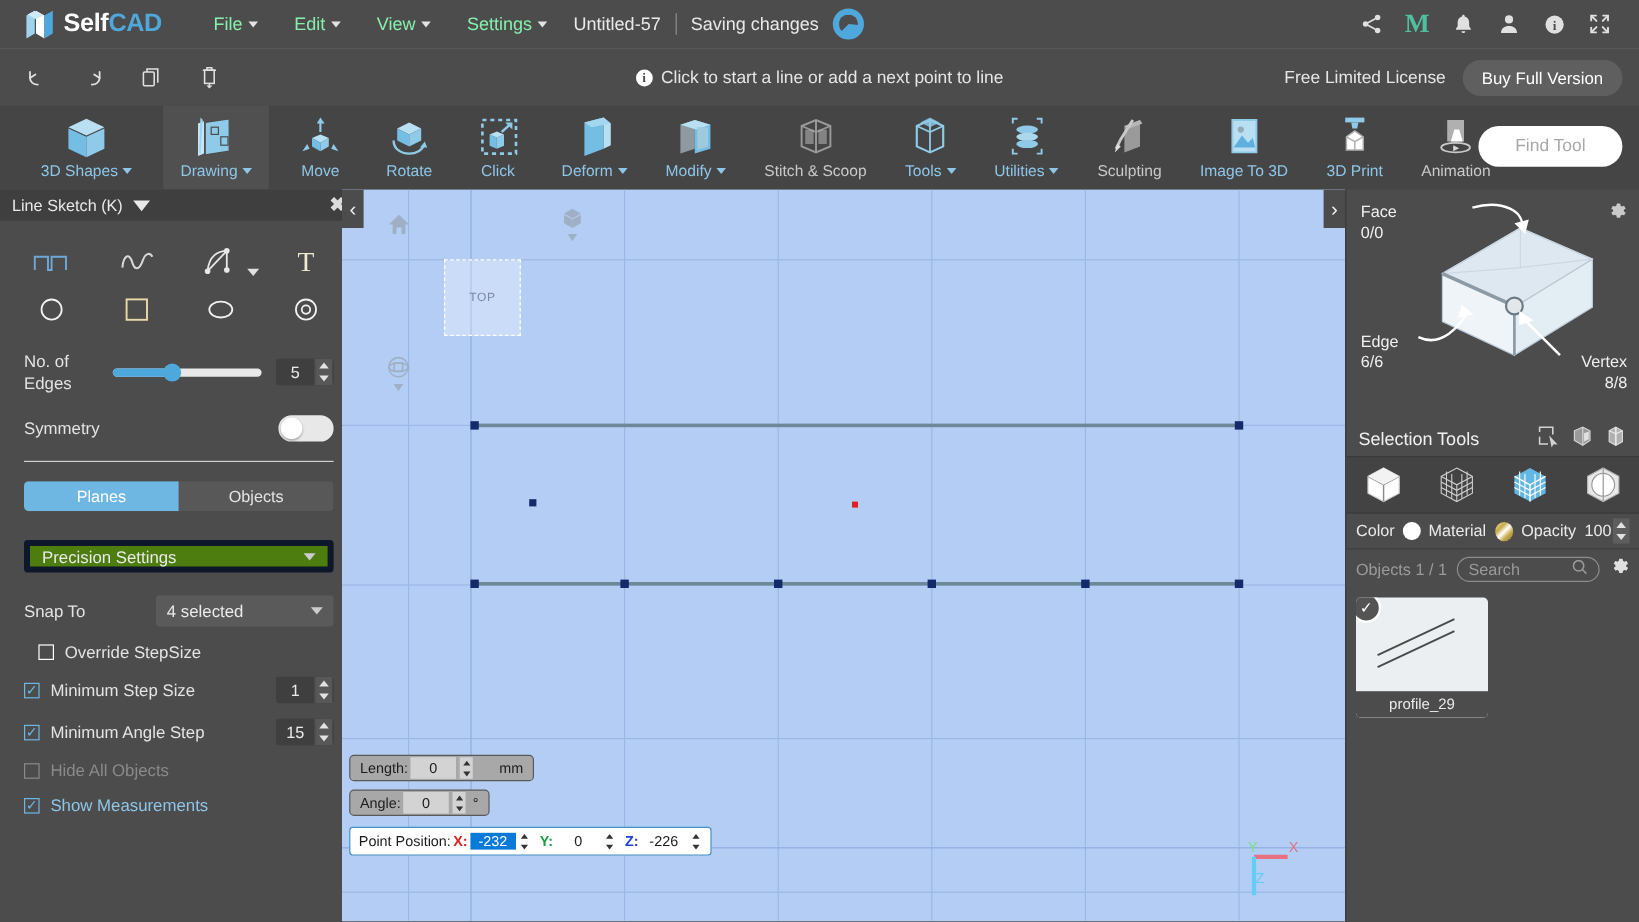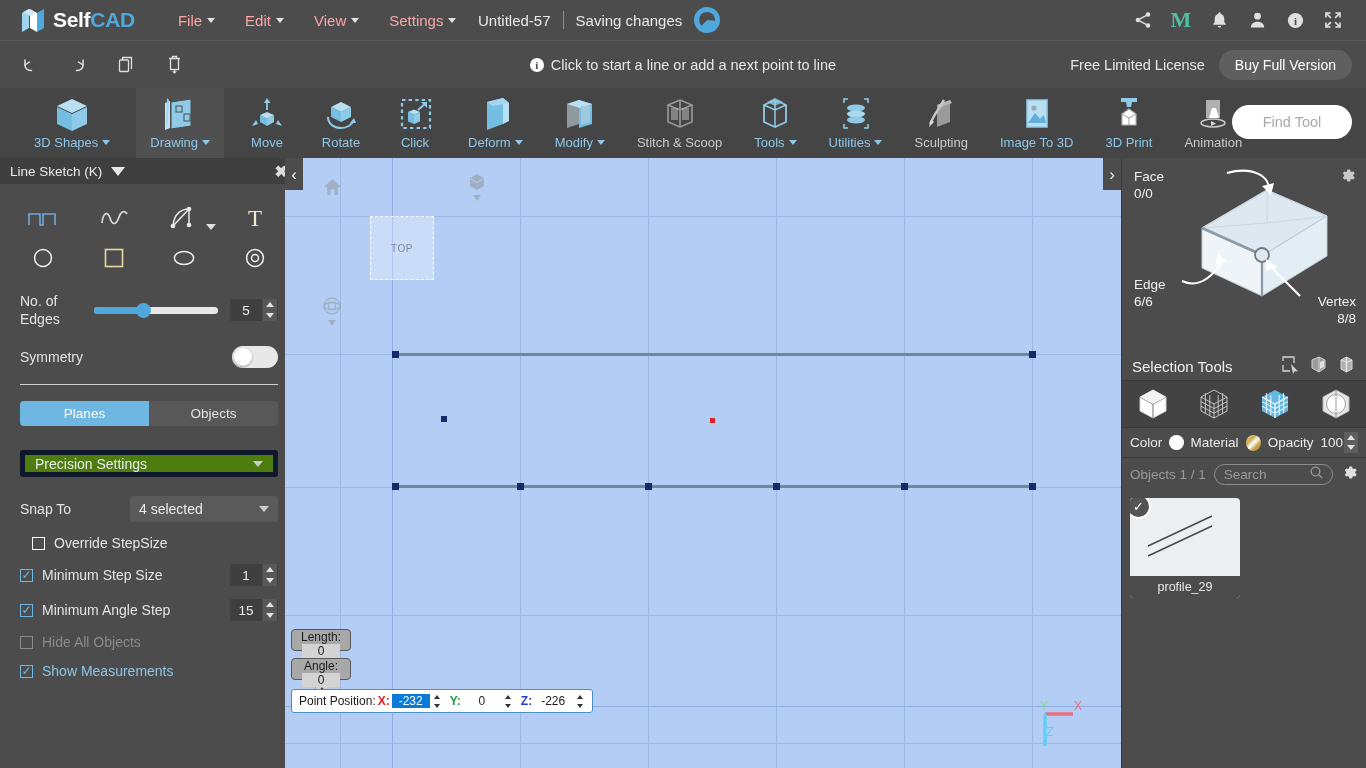--- a/index.html
+++ b/index.html
@@ -17,21 +17,21 @@
     position: absolute; left: 0; top: 0; width: 1366px; height: 40px;
     background: #4c4c4c; display: flex; align-items: center;
   }
   .logo-wrap { display: flex; align-items: center; margin-left: 20px; }
   .logo-mark { width: 26px; height: 27px; position: relative; margin-right: 7px; }
   .logo-text { font-size: 21px; font-weight: bold; letter-spacing: -0.3px; }
   .logo-self { color: #ffffff; }
   .logo-cad { color: #4fa8dc; }
   .menu-items { display: flex; align-items: center; margin-left: 28px; }
   .menu-item {
-    color: #fca5a5; font-size: 15px; padding: 8px 15px; cursor: pointer;
+    color: #86efac; font-size: 15px; padding: 8px 15px; cursor: pointer;
     display: flex; align-items: center; gap: 5px; white-space: nowrap;
   }
   .caret-d {
     width: 0; height: 0; border-left: 4px solid transparent;
     border-right: 4px solid transparent; border-top: 5px solid #e3e3e3;
     display: inline-block;
   }
   .title-zone {
     position: absolute; left: 478px; top: 0; height: 40px;
     display: flex; align-items: center; gap: 0px;
@@ -241,21 +241,20 @@
     position:absolute; width:7px; height:7px; background:#132a6b; z-index:6; cursor:pointer;
   }
   .sk-pt-red { position:absolute; width:5px; height:5px; background:#e02020; z-index:6; }
   .axis-gizmo { position:absolute; right:28px; bottom:8px; width:60px; height:60px; z-index:7; }
 
   
   .meas-box {
     position:absolute; background:#a8a8a8; border:1px solid #595959; border-radius:4px;
     height:22px; display:flex; align-items:center; padding:0 8px; z-index:8; font-size:12px;
     color:#1c1c1c;
-    flex-direction:column;
   }
   .meas-box .mv {
     background:#d3d3d3; color:#1c1c1c; width:38px; height:18px; display:flex;
     align-items:center; justify-content:center; margin:0 2px; font-size:12px;
   }
   .mspin { width:12px; height:18px; display:flex; flex-direction:column; background:#d3d3d3; border-left:1px solid #a0a0a0; cursor:pointer;}
   .mspin div { height:50%; display:flex; align-items:center; justify-content:center; }
   .ms-up { width:0;height:0;border-left:3px solid transparent;border-right:3px solid transparent;border-bottom:4px solid #333; }
   .ms-dn { width:0;height:0;border-left:3px solid transparent;border-right:3px solid transparent;border-top:4px solid #333; }
   .ptpos {
@@ -890,21 +889,21 @@
       <span>Length:</span>
       <span class="mv">0</span>
       <span class="mspin">
         <div>
             <i class="ms-up"></i>
           </div>
         <div>
             <i class="ms-dn"></i>
           </div>
       </span>
-      <span style="margin-left:8px;">mm</span>
+      <span style="margin-left:22px;">mm</span>
     </div>
 
     <div class="meas-box" style="left:6px; bottom:88px;">
       <span>Angle:</span>
       <span class="mv">0</span>
       <span class="mspin">
         <div>
             <i class="ms-up"></i>
           </div>
         <div>

